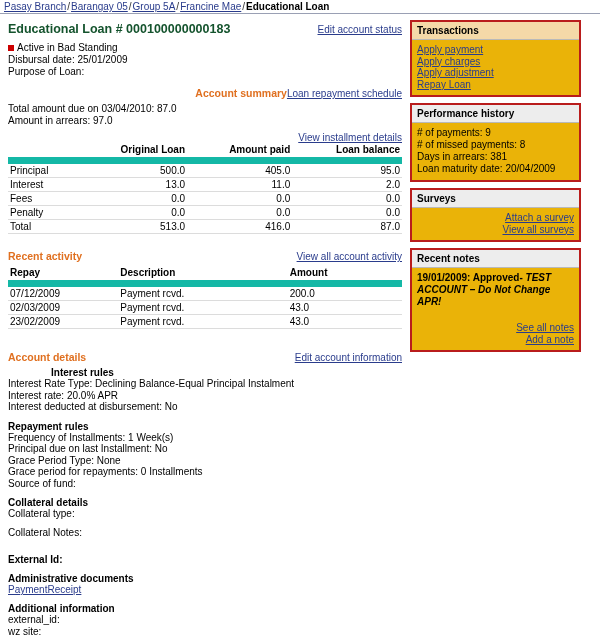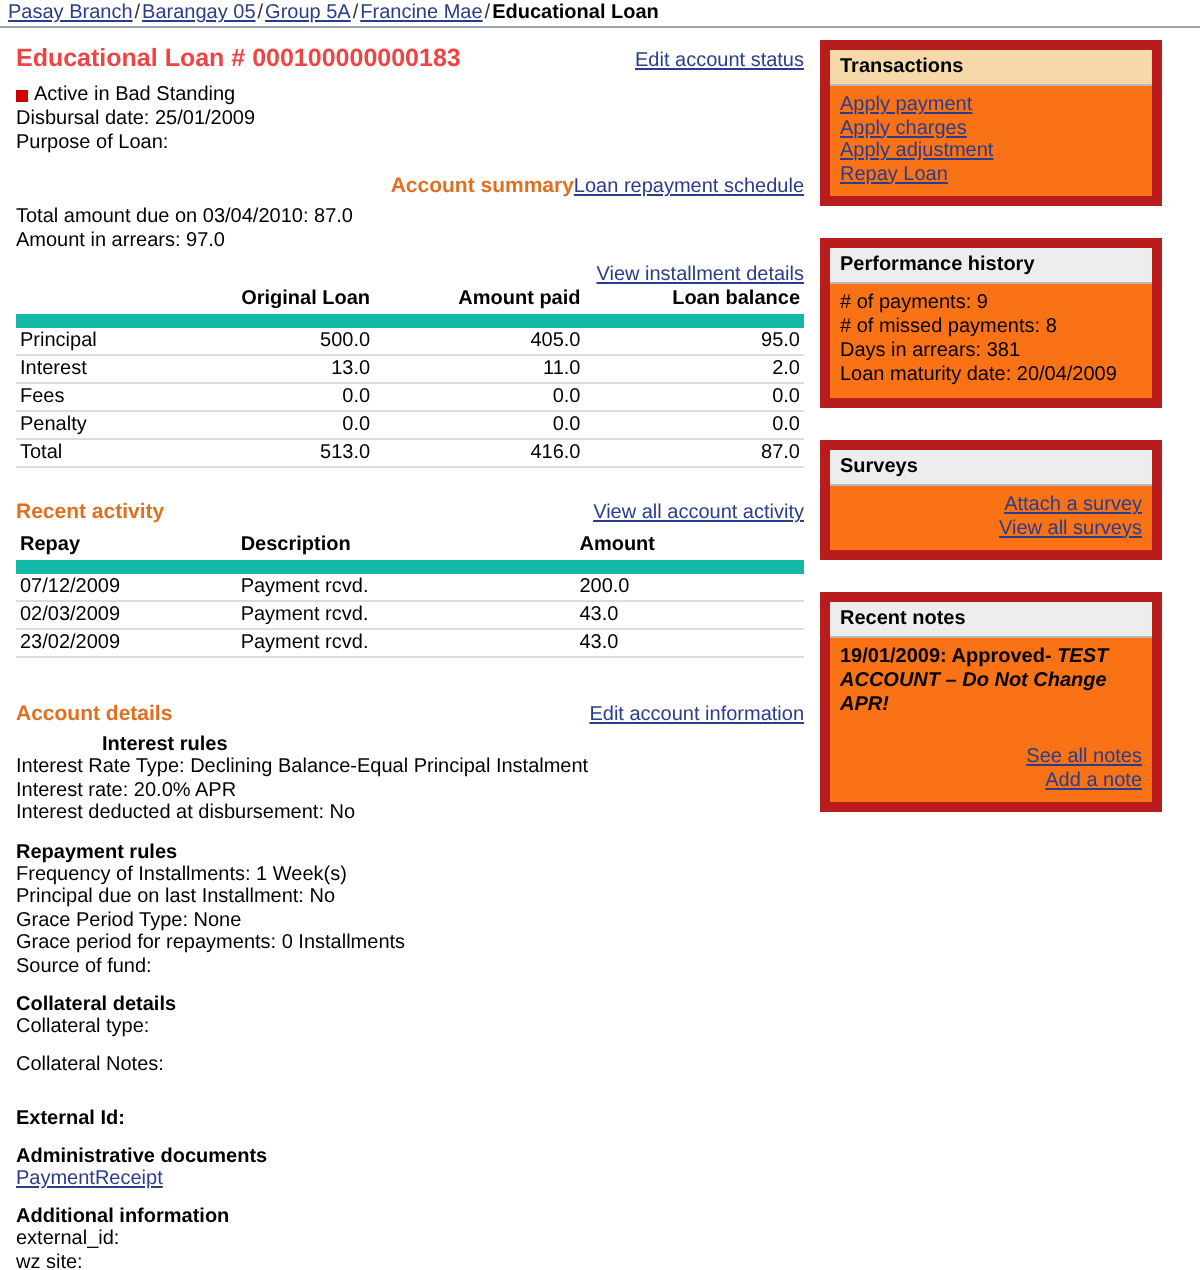--- a/index.html
+++ b/index.html
@@ -53,21 +53,21 @@
     width: 410px;
     padding: 0 8px 0 8px;
     box-sizing: border-box;
   }
   .side-col {
     width: 175px;
     padding-right: 4px;
     box-sizing: border-box;
   }
   h1.page-title {
-    color: #ef4444;
+    color: #14532d;
     font-size: 12.5px;
     font-weight: bold;
     margin: 2px 0 6px 0;
   }
   h2.section-title {
     color: #e07020;
     font-size: 10.5px;
     font-weight: bold;
     margin: 0 0 4px 0;
   }
@@ -124,23 +124,23 @@
     text-align: left;
   }
   .sub-head {
     font-weight: bold;
     margin-top: 8px;
   }
   .detail-line {
     line-height: 11.5px;
   }
   .panel {
-    border: 5px solid #b91c1c;
-    background: #f97316;
-    margin-bottom: 16px;
+    border: 2px solid #b91c1c;
+    background: #eab308;
+    margin-bottom: 6px;
   }
   .panel-head {
     background: #f5d9a8;
     font-weight: bold;
     font-size: 10px;
     padding: 3px 5px;
     border-bottom: 1px solid #b9b9b9;
   }
   .panel-head.plain {
     background: #ededed;

